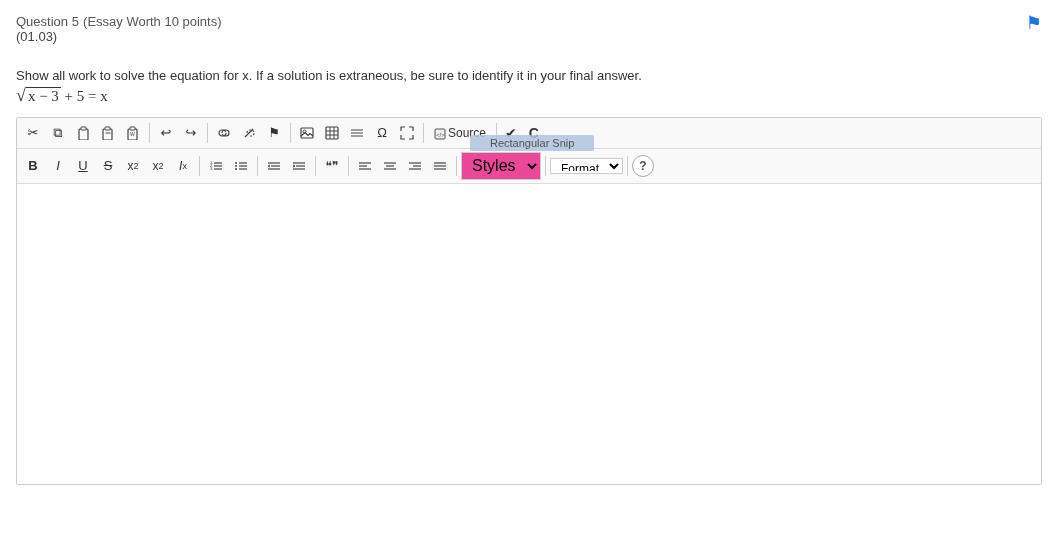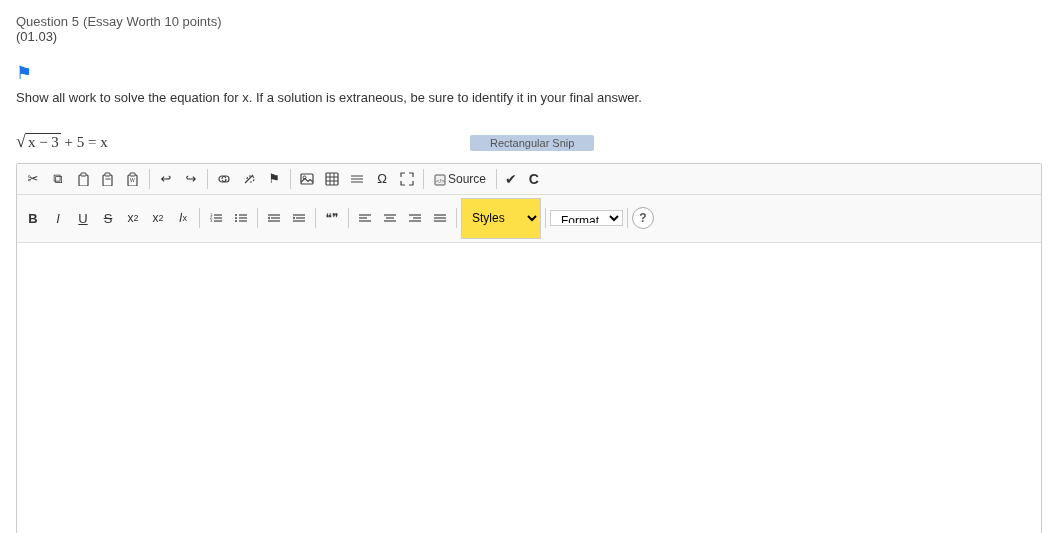--- a/index.html
+++ b/index.html
@@ -14,21 +14,20 @@
       margin: 0;
       padding: 12px 16px;
       min-height: 533px;
       position: relative;
     }
     .question-header {
       display: flex;
       justify-content: space-between;
       align-items: flex-start;
       margin-bottom: 4px;
-      flex-direction: column;
     }
     .question-title {
       font-size: 15px;
       font-weight: bold;
     }
     .question-title span {
       font-weight: normal;
       font-size: 13px;
       color: #555;
     }
@@ -38,21 +37,21 @@
       cursor: pointer;
     }
     .question-sub {
       font-size: 13px;
       color: #444;
       margin-bottom: 18px;
     }
     .question-text {
       font-size: 13px;
       color: #333;
-      margin-bottom: 24px;
+      margin-bottom: 0;
       line-height: 1.5;
     }
     .math-formula {
       font-size: 15px;
       margin-bottom: 12px;
       font-family: "Times New Roman", serif;
     }
     .sqrt-container {
       display: inline-flex;
       align-items: center;
@@ -129,25 +128,25 @@
       color: #333;
       cursor: pointer;
       padding: 2px 4px;
       border: none;
       background: transparent;
     }
     .styles-dropdown {
       display: inline-flex;
       align-items: center;
       padding: 2px 6px;
-      font-size: 12px;
+      font-size: 16px;
       border: 1px solid #ccc;
-      background: #fde047;
-      cursor: pointer;
-      height: 41px;
+      background: #ec4899;
+      cursor: pointer;
+      height: 28px;
       min-width: 80px;
       justify-content: space-between;
     }
     .format-dropdown {
       display: inline-flex;
       align-items: center;
       padding: 2px 6px;
       font-size: 12px;
       border: 1px solid #ccc;
       background: #fff;

